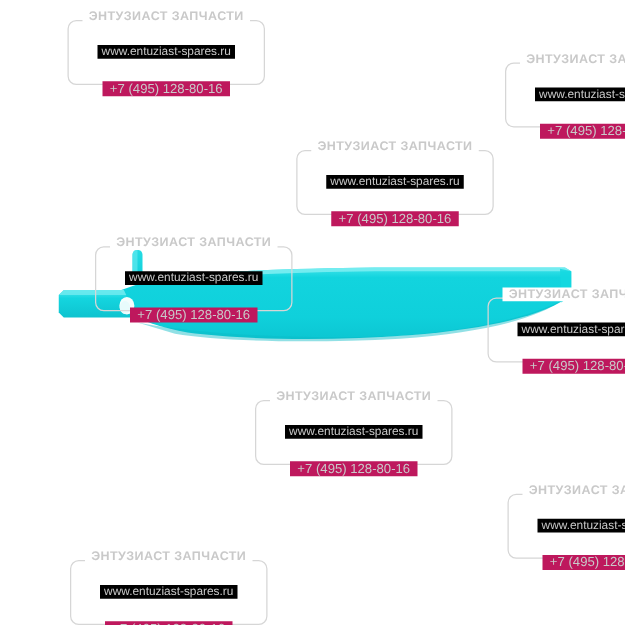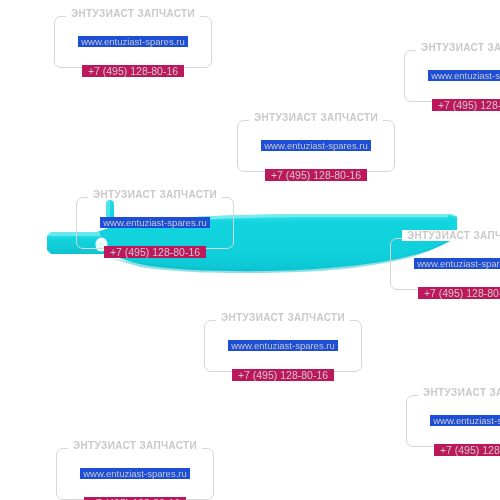--- a/index.html
+++ b/index.html
@@ -67,21 +67,21 @@
   .wm .wm-url {
     position: absolute;
     left: 0;
     right: 0;
     top: 30px;
     text-align: center;
     font-size: 9.5px;
     white-space: nowrap;
   }
   .wm .wm-url span {
-    background: #1d4ed8;
+    background: #000000;
     padding: 0 3px;
   }
   .wm .wm-phone {
     position: absolute;
     left: 0;
     right: 0;
     bottom: 1px;
     text-align: center;
     font-size: 10.5px;
     white-space: nowrap;

